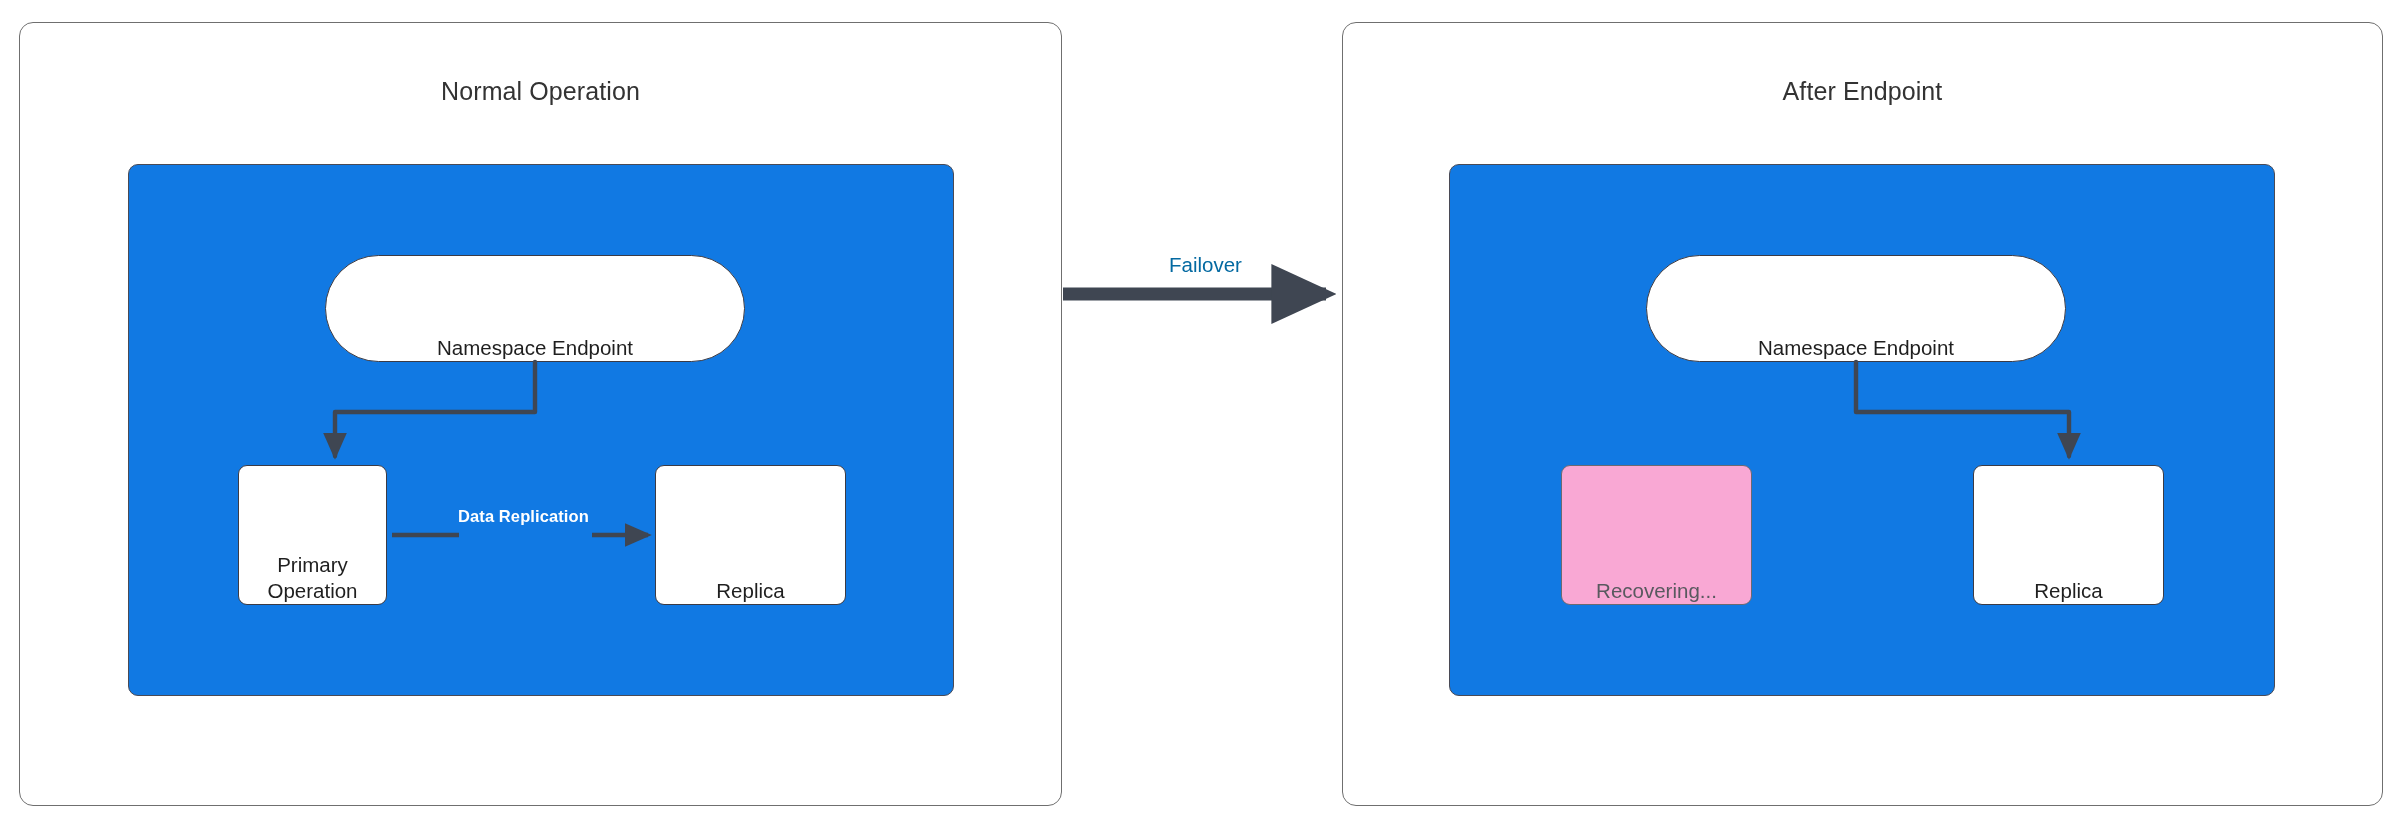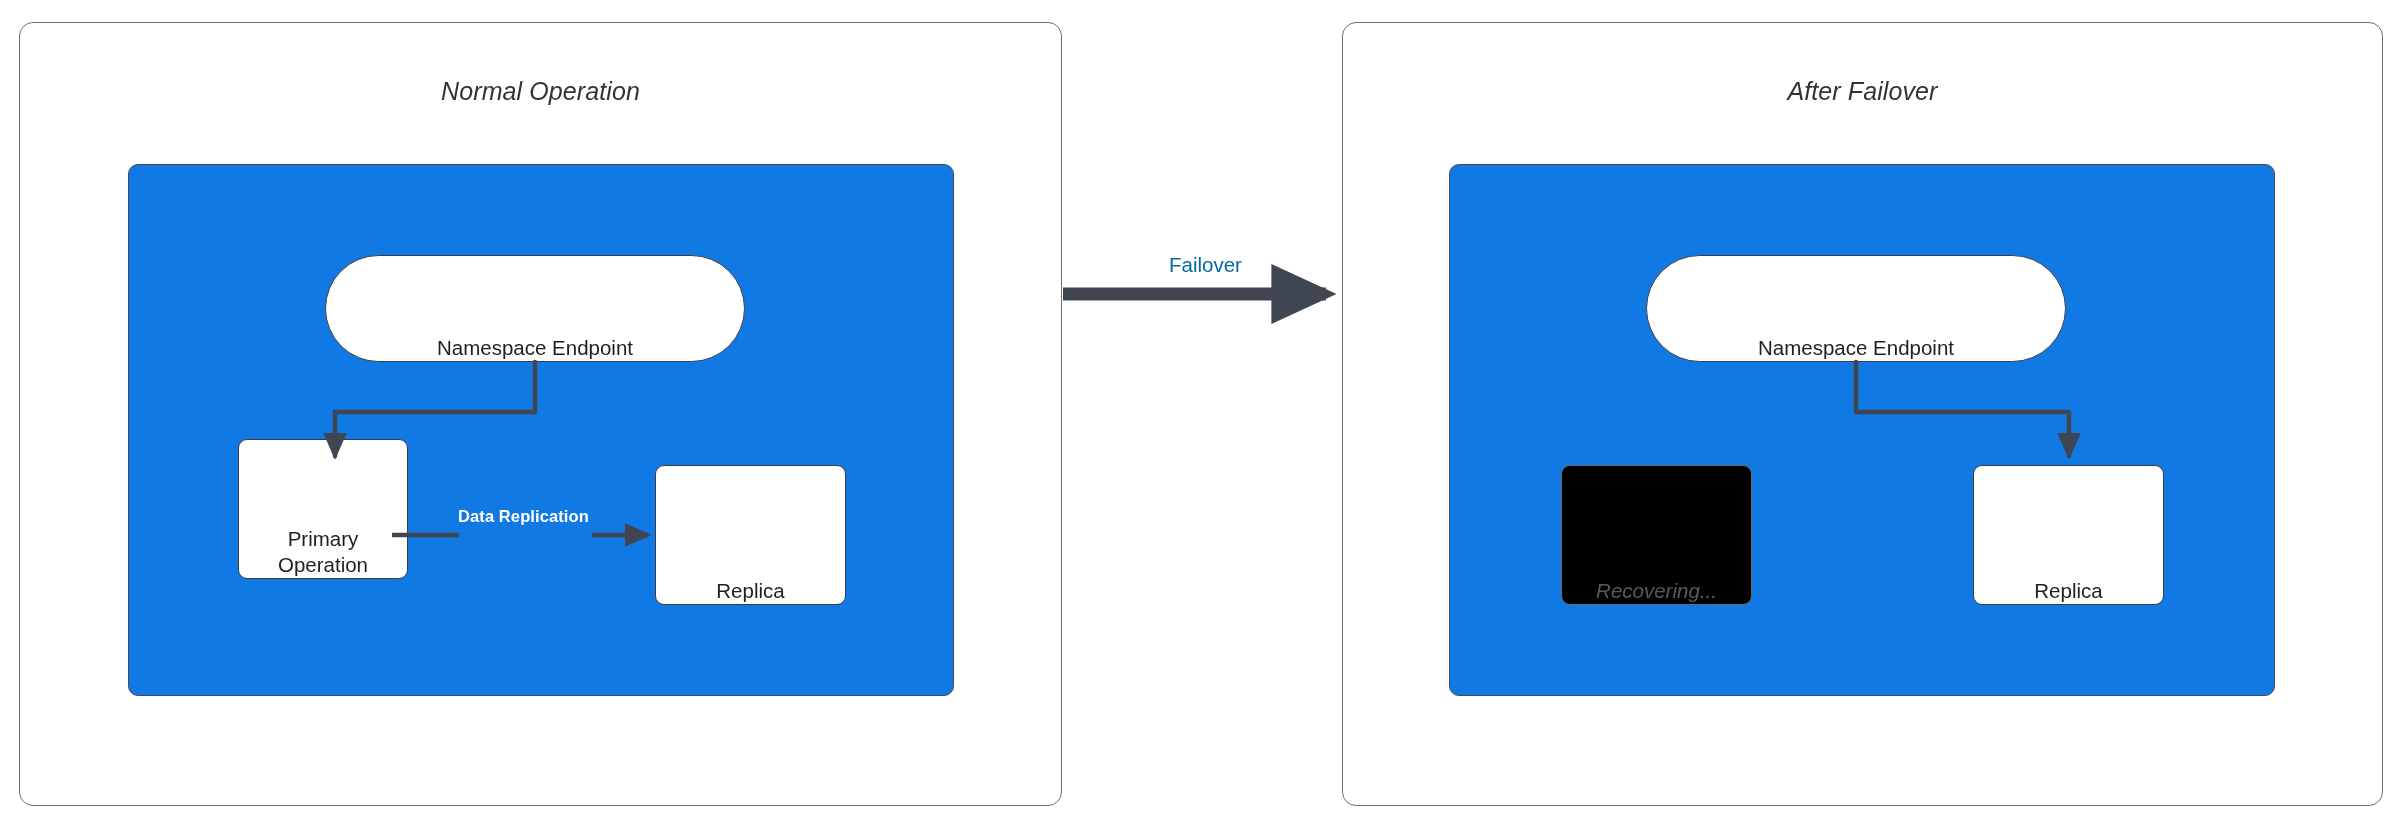--- a/index.html
+++ b/index.html
@@ -31,21 +31,20 @@
   }
   #panel-normal  { left: 19px;   top: 22px; width: 1043px; height: 784px; }
   #panel-failover{ left: 1342px; top: 22px; width: 1041px; height: 784px; }
 
   .panel-title {
     position: absolute;
     top: 54px;
     left: 0;
     width: 100%;
     text-align: center;
-    font-style: italic;
     font-size: 25px;
     color: #333333;
     letter-spacing: 0.1px;
     white-space: nowrap;
   }
 
   
   .blue-region {
     position: absolute;
     background: #1179e3;
@@ -66,29 +65,28 @@
     text-align: center;
     background: #ffffff;
     border: 1.9px solid #3b3b45;
     color: #1f1f1f;
     font-size: 20.5px;
     line-height: 1.26;
   }
   .node.stadium { border-radius: 999px; }
   .node.rect    { border-radius: 9px; }
   .node.greyed  {
-    background: #000000;
+    background: #f9a8d4;
     border: 1.6px solid #6a6a72;
     color: #59595f;
-    font-style: italic;
   }
 
   
   #node-endpoint-normal { left: 325px; top: 255px; width: 420px; height: 107px; }
-  #node-primary         { left: 238px; top: 439px; width: 170px; height: 140px; }
+  #node-primary         { left: 238px; top: 465px; width: 149px; height: 140px; }
   #node-replica-normal  { left: 655px; top: 465px; width: 191px; height: 140px; }
 
   
   #node-endpoint-failover { left: 1646px; top: 255px; width: 420px; height: 107px; }
   #node-recovering        { left: 1561px; top: 465px; width: 191px; height: 140px; }
   #node-replica-failover  { left: 1973px; top: 465px; width: 191px; height: 140px; }
 
   
   #wires {
     position: absolute;
@@ -146,21 +144,21 @@
 
   <div class="node rect" id="node-replica-normal">
     <span>Replica</span>
   </div>
 
   <div class="edge-label-blue" id="label-data-replication">Data Replication</div>
 
   <div id="label-failover">Failover</div>
 
   <div class="panel" id="panel-failover">
-    <div class="panel-title">After Failover</div>
+    <div class="panel-title">After Endpoint</div>
   </div>
 
   <div class="blue-region" id="blue-failover"></div>
 
   <div class="node stadium" id="node-endpoint-failover">
     <span>Namespace Endpoint</span>
   </div>
 
   <div class="node rect greyed" id="node-recovering">
     <span>Recovering...</span>

